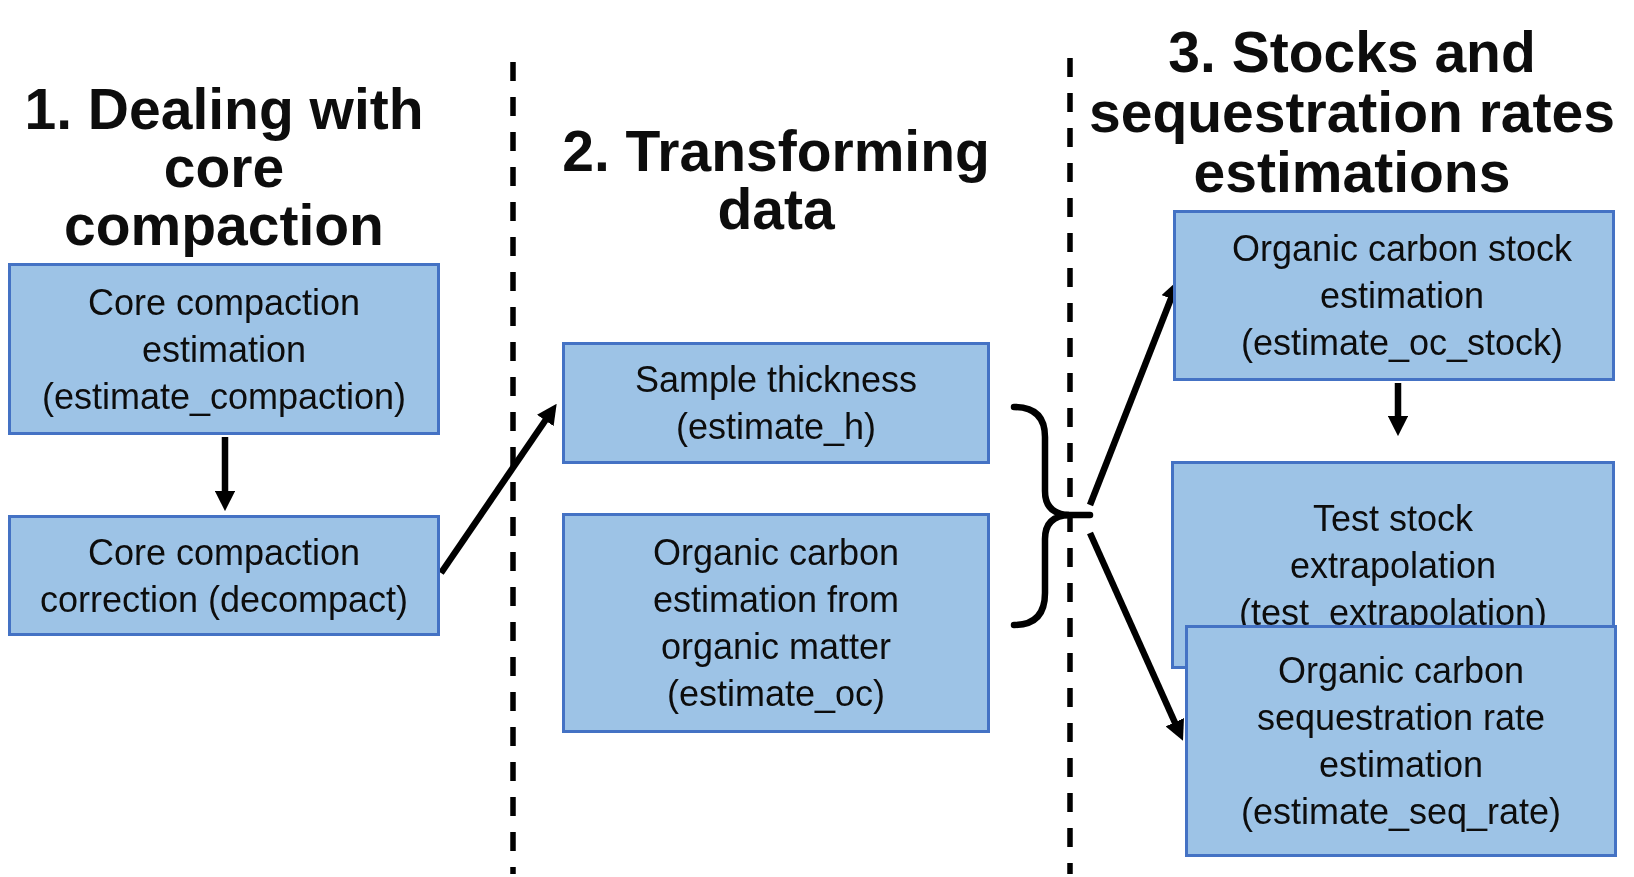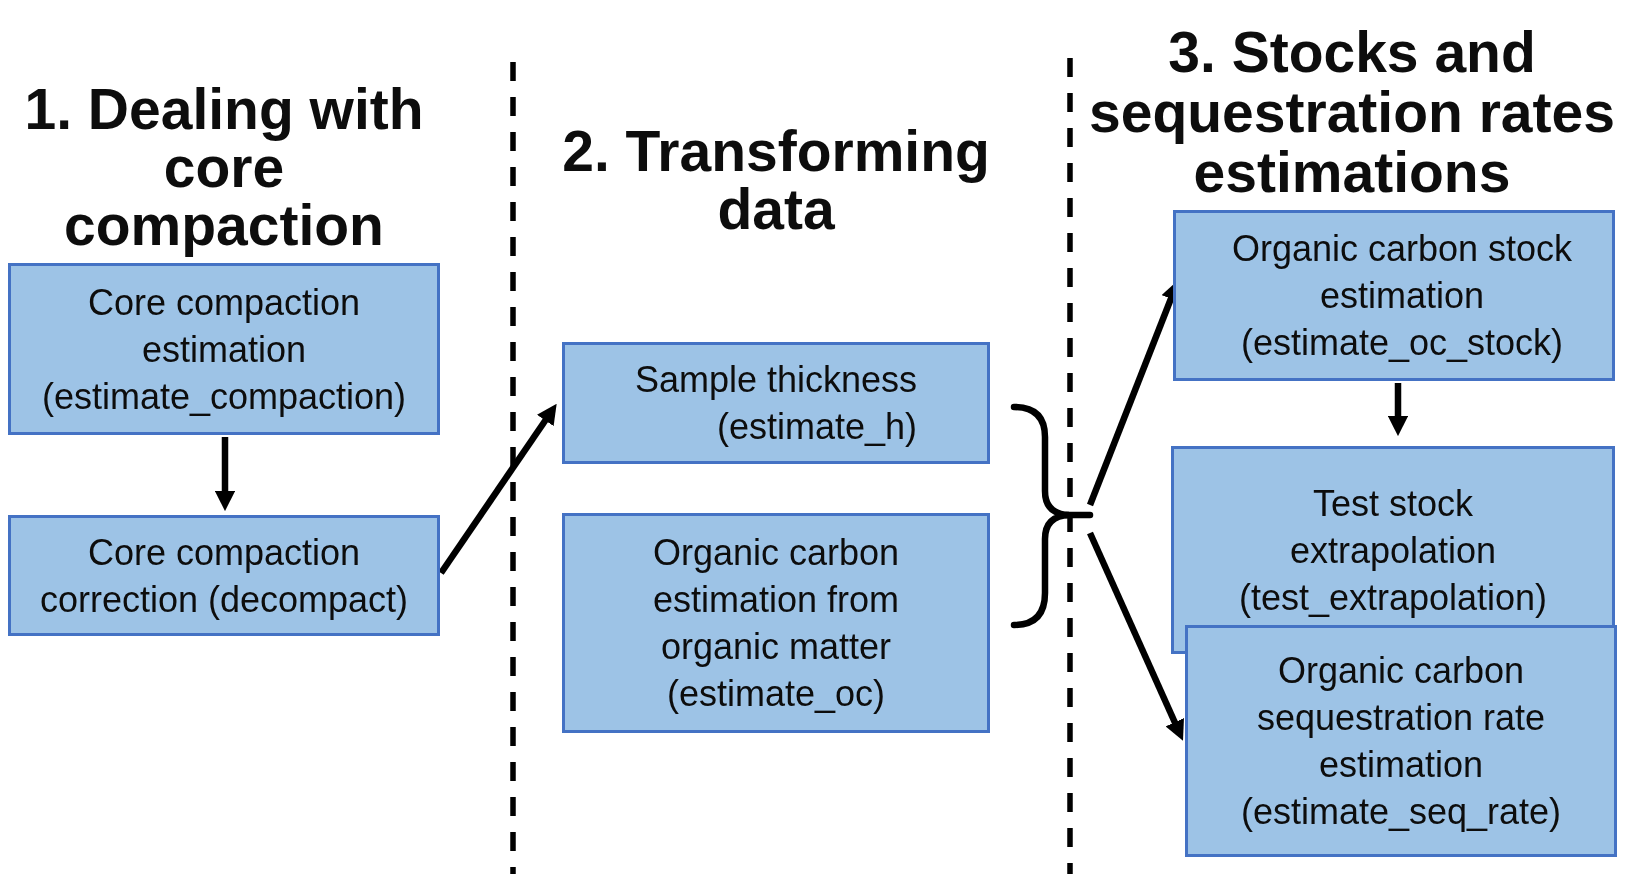--- a/index.html
+++ b/index.html
@@ -55,25 +55,25 @@
     color:var(--text,#0d0d0d);
   }
   
   #heading-1{left:8px;top:80px;width:432px;}
   #heading-2{left:562px;top:122px;width:428px;}
   #heading-3{left:1070px;top:22px;width:564px;line-height:60px;}
   
   #box-estimate-compaction{left:8px;top:263px;width:432px;height:172px;}
   #box-decompact{left:8px;top:515px;width:432px;height:121px;}
   
-  #box-estimate-h{left:562px;top:342px;width:428px;height:122px;text-align:right;}
+  #box-estimate-h{left:562px;top:342px;width:428px;height:122px;}
   #box-estimate-oc{left:562px;top:513px;width:428px;height:220px;}
   
   #box-estimate-oc-stock{left:1173px;top:210px;width:442px;height:171px;padding-left:16px;}
-  #box-test-extrapolation{left:1171px;top:446px;width:444px;height:208px;}
+  #box-test-extrapolation{left:1171px;top:461px;width:444px;height:208px;}
   #box-estimate-seq-rate{left:1185px;top:625px;width:432px;height:232px;}
 </style>
 </head>
 <body>
 
 <div class="canvas">
 
   <svg class="overlay" viewBox="0 0 1634 877" xmlns="http://www.w3.org/2000/svg">
     <defs>
       <marker id="ah" viewBox="0 0 10 10" refX="1.5" refY="5" markerWidth="3.1" markerHeight="3.1" orient="auto-start-reverse">

